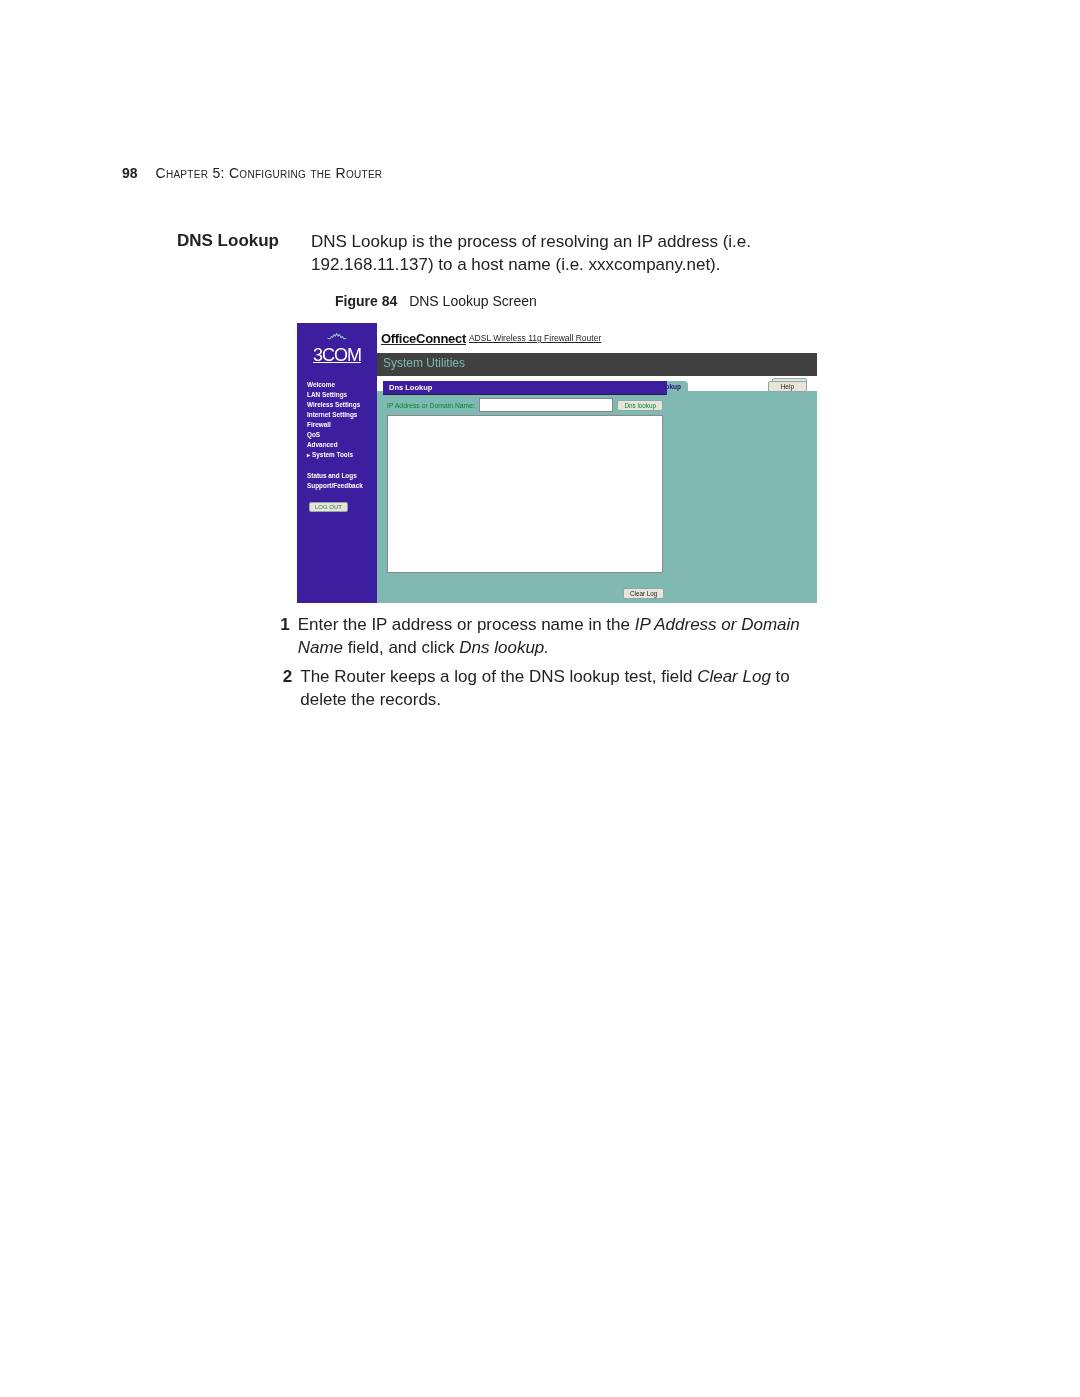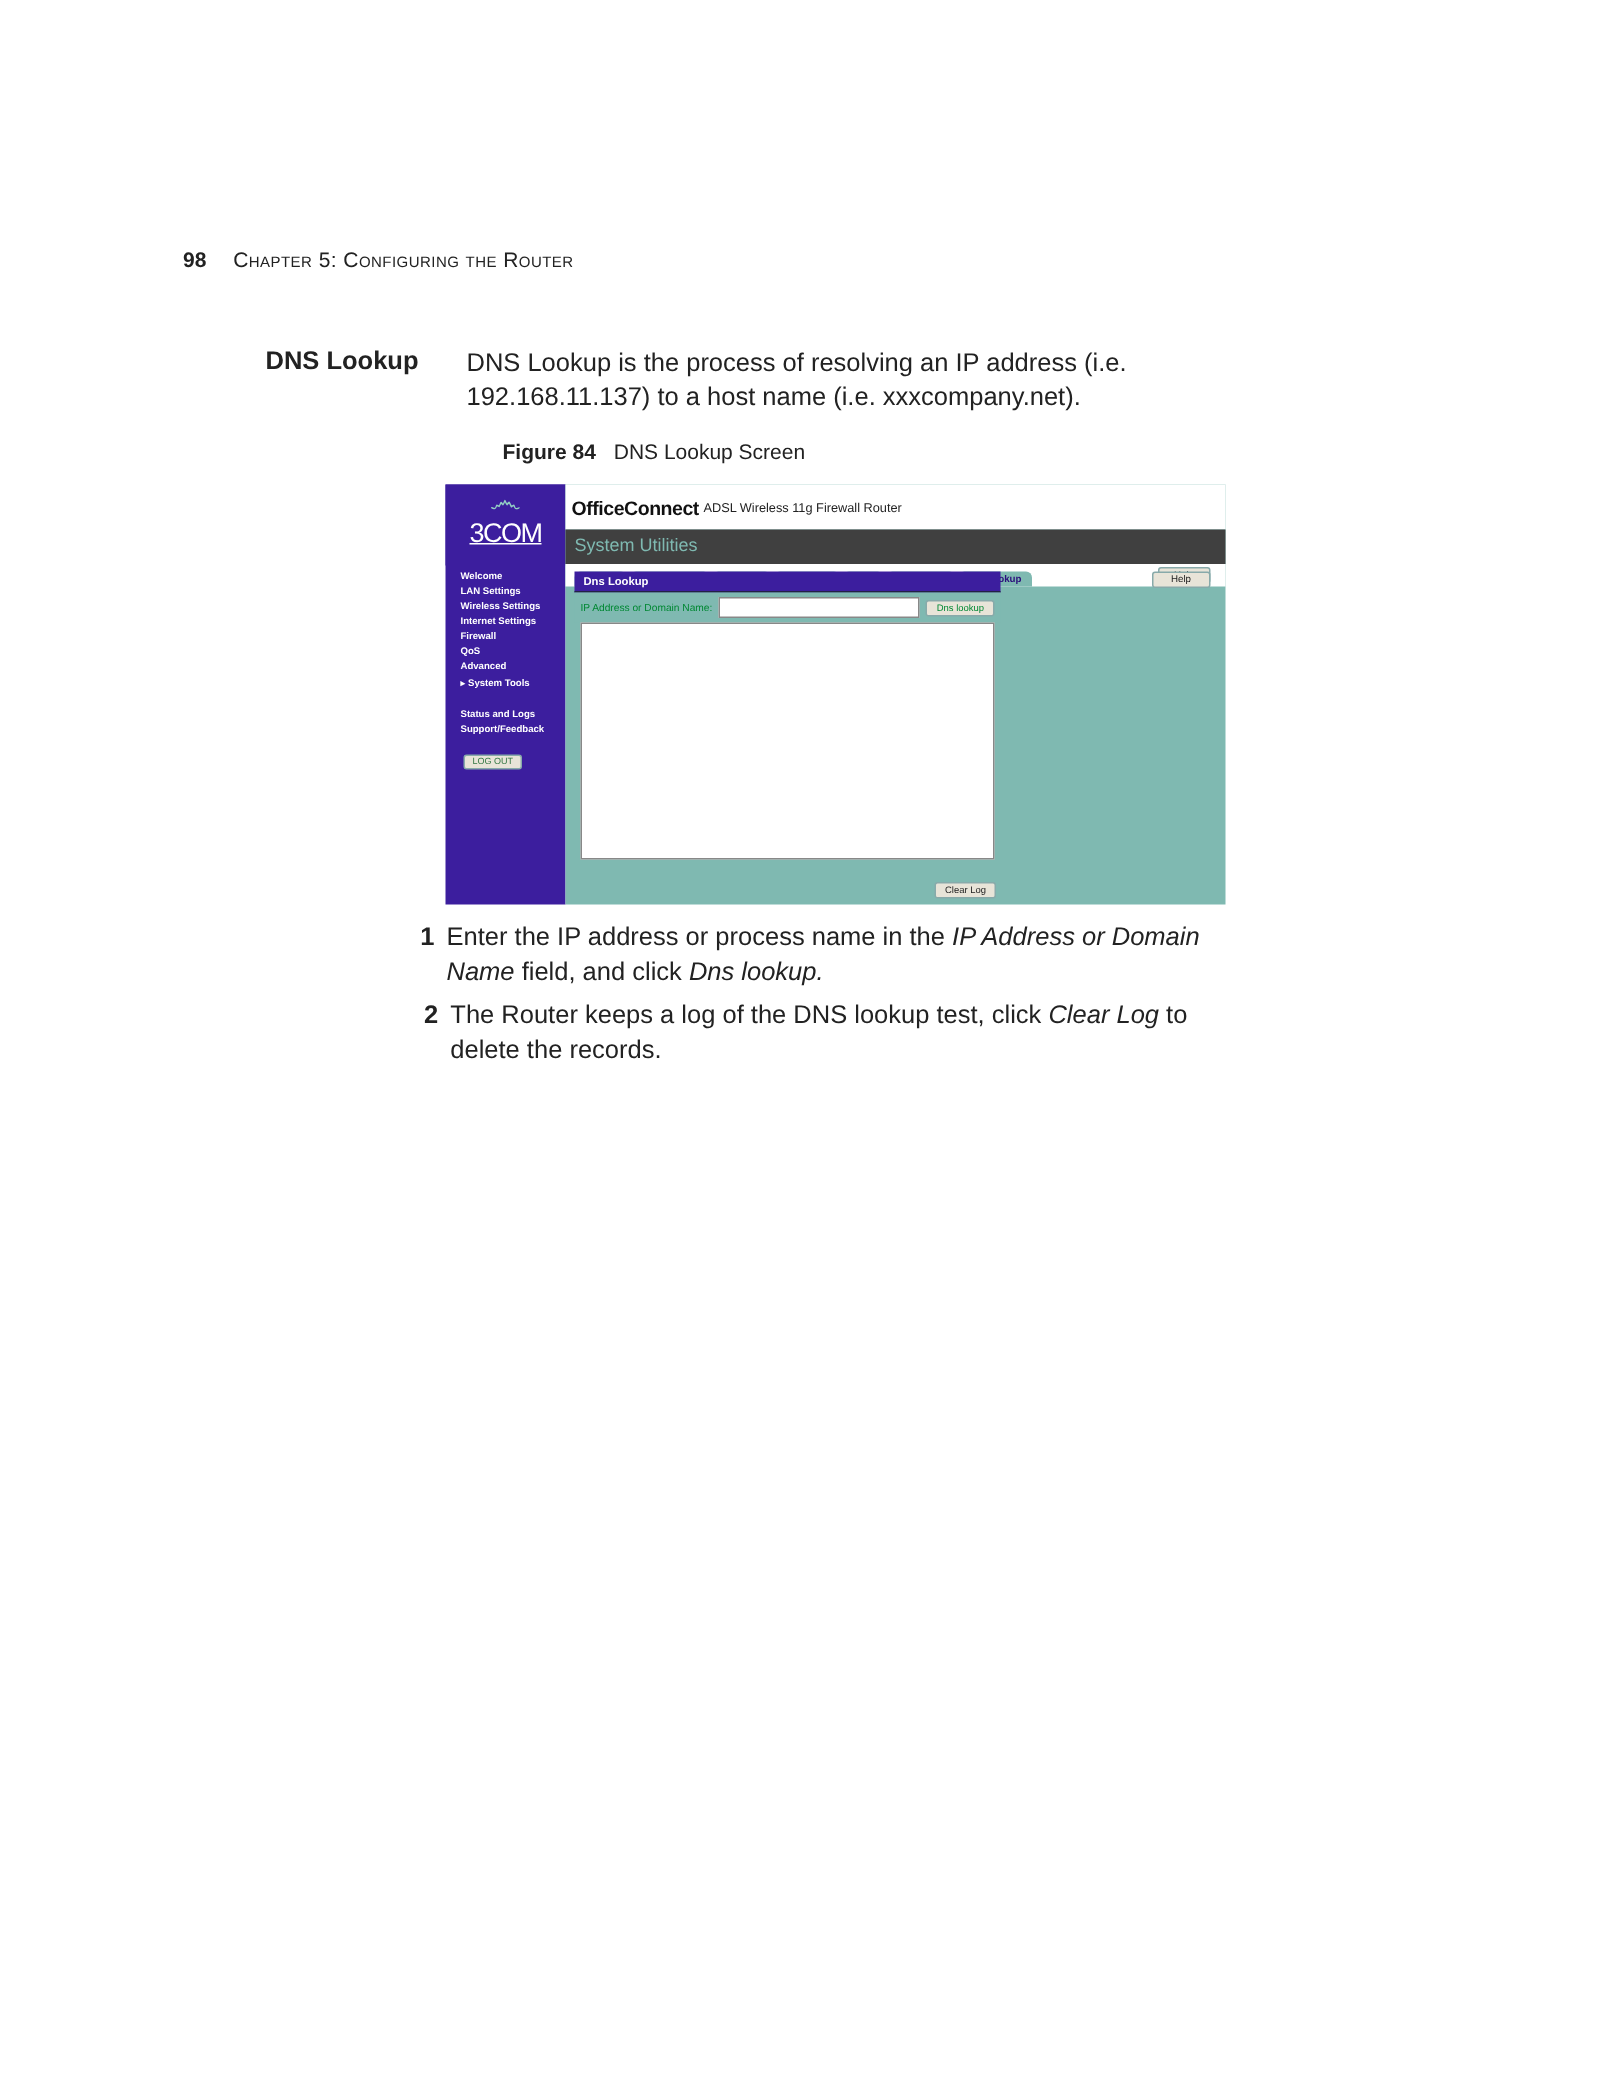--- a/index.html
+++ b/index.html
@@ -127,20 +127,21 @@
     height: 280px;
     background: #7fb9b1;
   }
   .r-title-row {
     background: #fff;
     height: 30px;
     padding: 0 4px;
     display: flex;
     align-items: center;
     font-size: 11px;
+    text-decoration: underline;
   }
   .r-title-row .oc { font-weight: 700; font-size: 13px; color: #111; letter-spacing: -0.3px; }
   .r-title-row .sub { font-size: 8.5px; color: #222; margin-left: 3px; }
 
   .r-sect-title {
     color: #7fb9b1;
     font-weight: 400;
     font-size: 12px;
     padding: 3px 6px 6px 6px;
     background: #404040;
@@ -335,18 +336,18 @@
   <div class="steps">
     <div class="row">
       <div class="num">1</div>
       <div>
         <span>Enter the IP address or process name in the </span><em>IP Address or Domain Name</em><span> field, and click </span><em>Dns lookup.</em>
       </div>
     </div>
     <div class="row">
       <div class="num">2</div>
       <div>
-        <span>The Router keeps a log of the DNS lookup test, click </span><em>Clear Log</em><span> to delete the records.</span><em></em>
+        <span>The Router keeps a log of the DNS lookup test, field </span><em>Clear Log</em><span> to delete the records.</span><em></em>
       </div>
     </div>
   </div>
 
 </div>
 
 </body></html>

